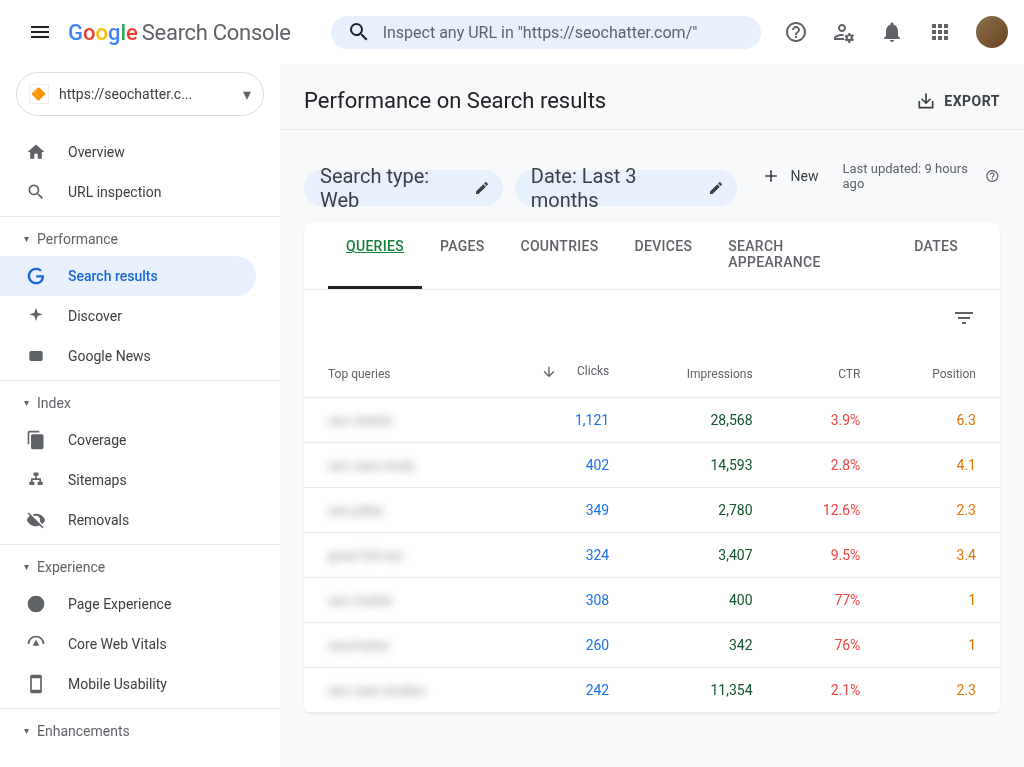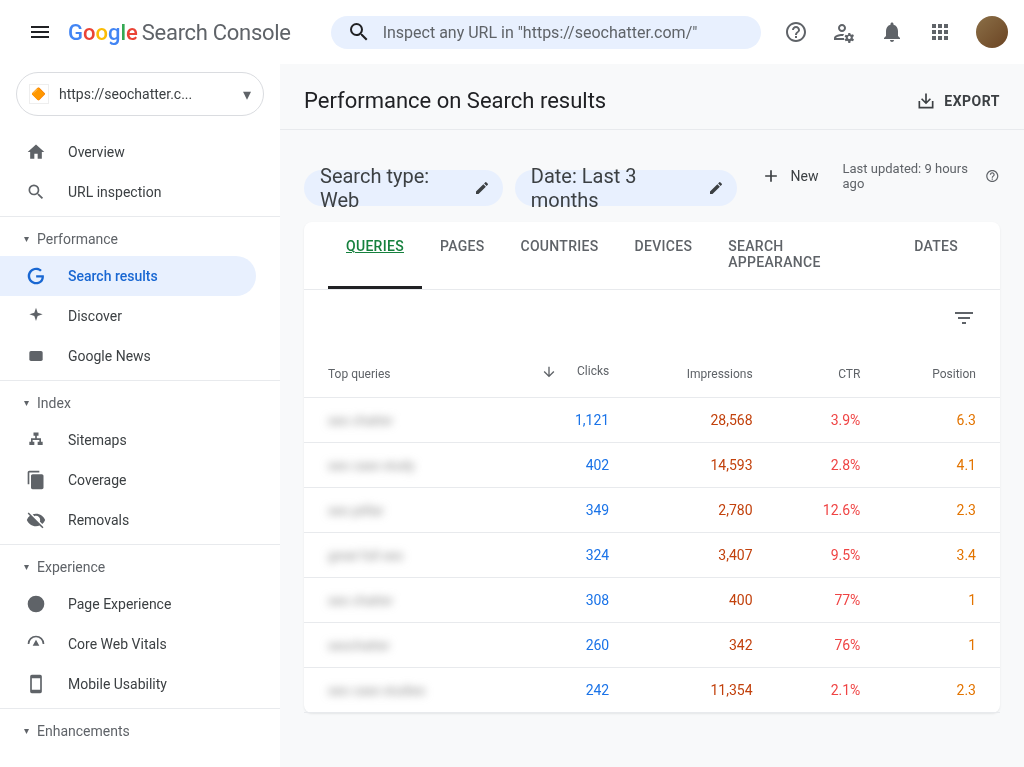--- a/index.html
+++ b/index.html
@@ -59,21 +59,21 @@
 .table-toolbar { display: flex; justify-content: flex-end; padding: 16px 24px; }
 .filter-ic { cursor: pointer; color: #5f6368; }
 
 table { width: 100%; border-collapse: collapse; }
 th { text-align: right; padding: 14px 24px; font-size: 12px; font-weight: 400; color: #5f6368; border-bottom: 1px solid #e8eaed; }
 th:first-child { text-align: left; }
 td { text-align: right; padding: 14px 24px; font-size: 14px; border-bottom: 1px solid #e8eaed; }
 td:first-child { text-align: left; }
 .blur-text { filter: blur(4px); color: #888; font-size: 13px; }
 .c-clicks { color: #1a73e8; }
-.c-impr { color: #c2410c; }
+.c-impr { color: #14532d; }
 .c-ctr { color: #ef4444; }
 .c-pos { color: #e37400; }
 
 svg { fill: currentColor; }
 </style>
 </head>
 <body>
 
 <div class="header">
   <div class="menu-btn">
@@ -170,32 +170,32 @@
       <span>Google News</span>
     </div>
 
     <div class="nav-section">
         <span class="arrow">▾</span>
         <span>Index</span>
       </div>
     <div class="nav-item">
       <span class="nicon">
           <svg width="20" height="20" viewBox="0 0 24 24">
+            <path d="M16 1H4C2.9 1 2 1.9 2 3v14h2V3h12V1zm3 4H8C6.9 5 6 5.9 6 7v14c0 1.1.9 2 2 2h11c1.1 0 2-.9 2-2V7c0-1.1-.9-2-2-2z"></path>
+          </svg>
+        </span>
+      <span>Coverage</span>
+    </div>
+    <div class="nav-item">
+      <span class="nicon">
+          <svg width="20" height="20" viewBox="0 0 24 24">
             <path d="M9 3h6v4h-2v3h5v4h2v4h-6v-4h2v-2H8v2h2v4H4v-4h2v-4h5V7H9V3z"></path>
           </svg>
         </span>
       <span>Sitemaps</span>
-    </div>
-    <div class="nav-item">
-      <span class="nicon">
-          <svg width="20" height="20" viewBox="0 0 24 24">
-            <path d="M16 1H4C2.9 1 2 1.9 2 3v14h2V3h12V1zm3 4H8C6.9 5 6 5.9 6 7v14c0 1.1.9 2 2 2h11c1.1 0 2-.9 2-2V7c0-1.1-.9-2-2-2z"></path>
-          </svg>
-        </span>
-      <span>Coverage</span>
     </div>
     <div class="nav-item">
       <span class="nicon">
           <svg width="20" height="20" viewBox="0 0 24 24">
             <path d="M12 7c2.76 0 5 2.24 5 5 0 .65-.13 1.26-.36 1.83l2.92 2.92c1.51-1.26 2.7-2.89 3.43-4.75-1.73-4.39-6-7.5-11-7.5-1.4 0-2.74.25-3.98.7l2.16 2.16C10.74 7.13 11.35 7 12 7zM2 4.27l2.28 2.28.46.46A11.804 11.804 0 001 12c1.73 4.39 6 7.5 11 7.5 1.55 0 3.03-.3 4.38-.84l.42.42L19.73 22 21 20.73 3.27 3 2 4.27z"></path>
           </svg>
         </span>
       <span>Removals</span>
     </div>
 

